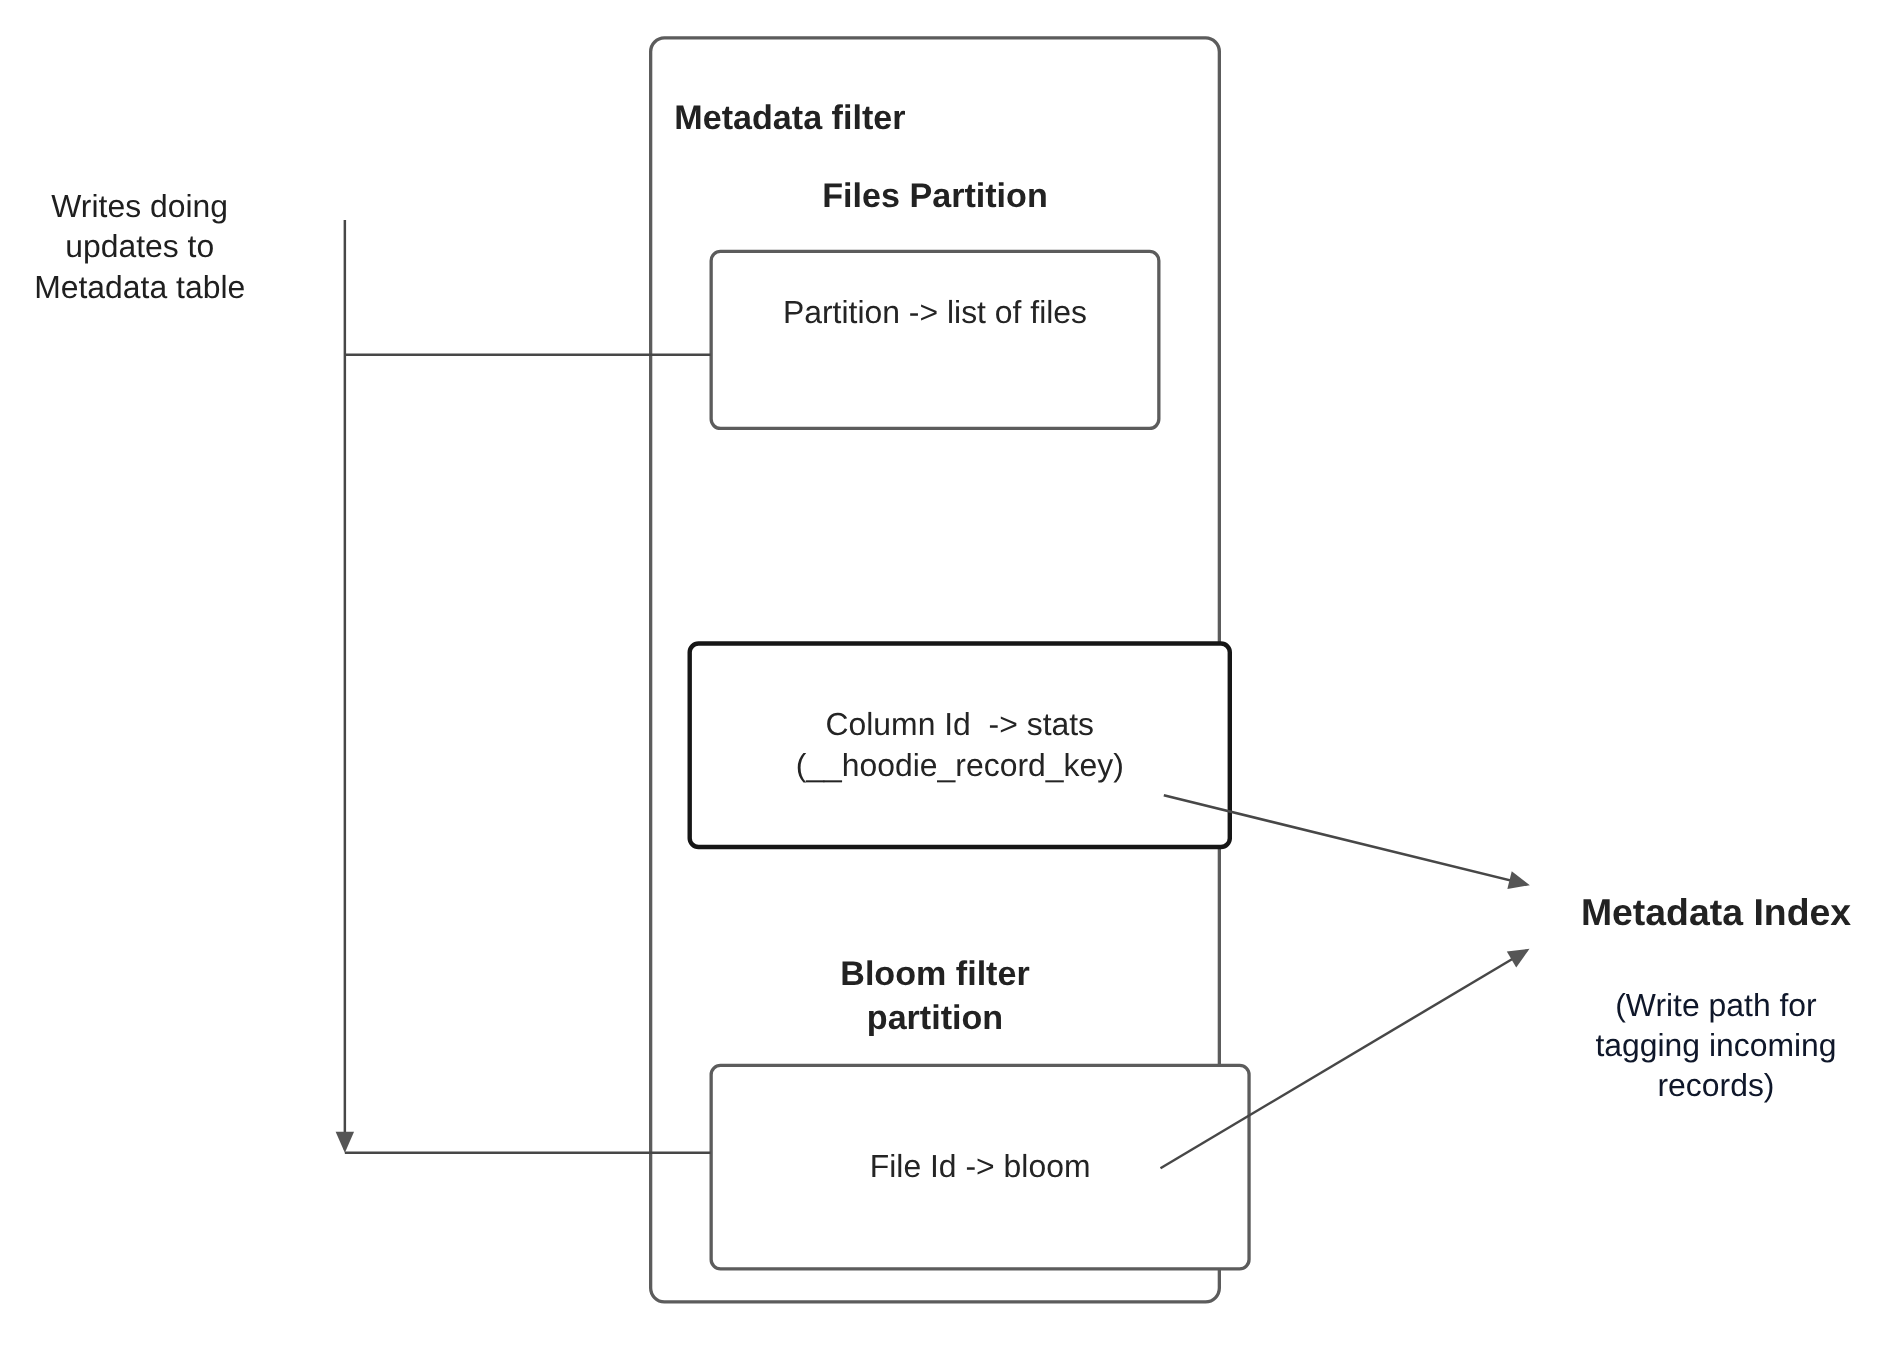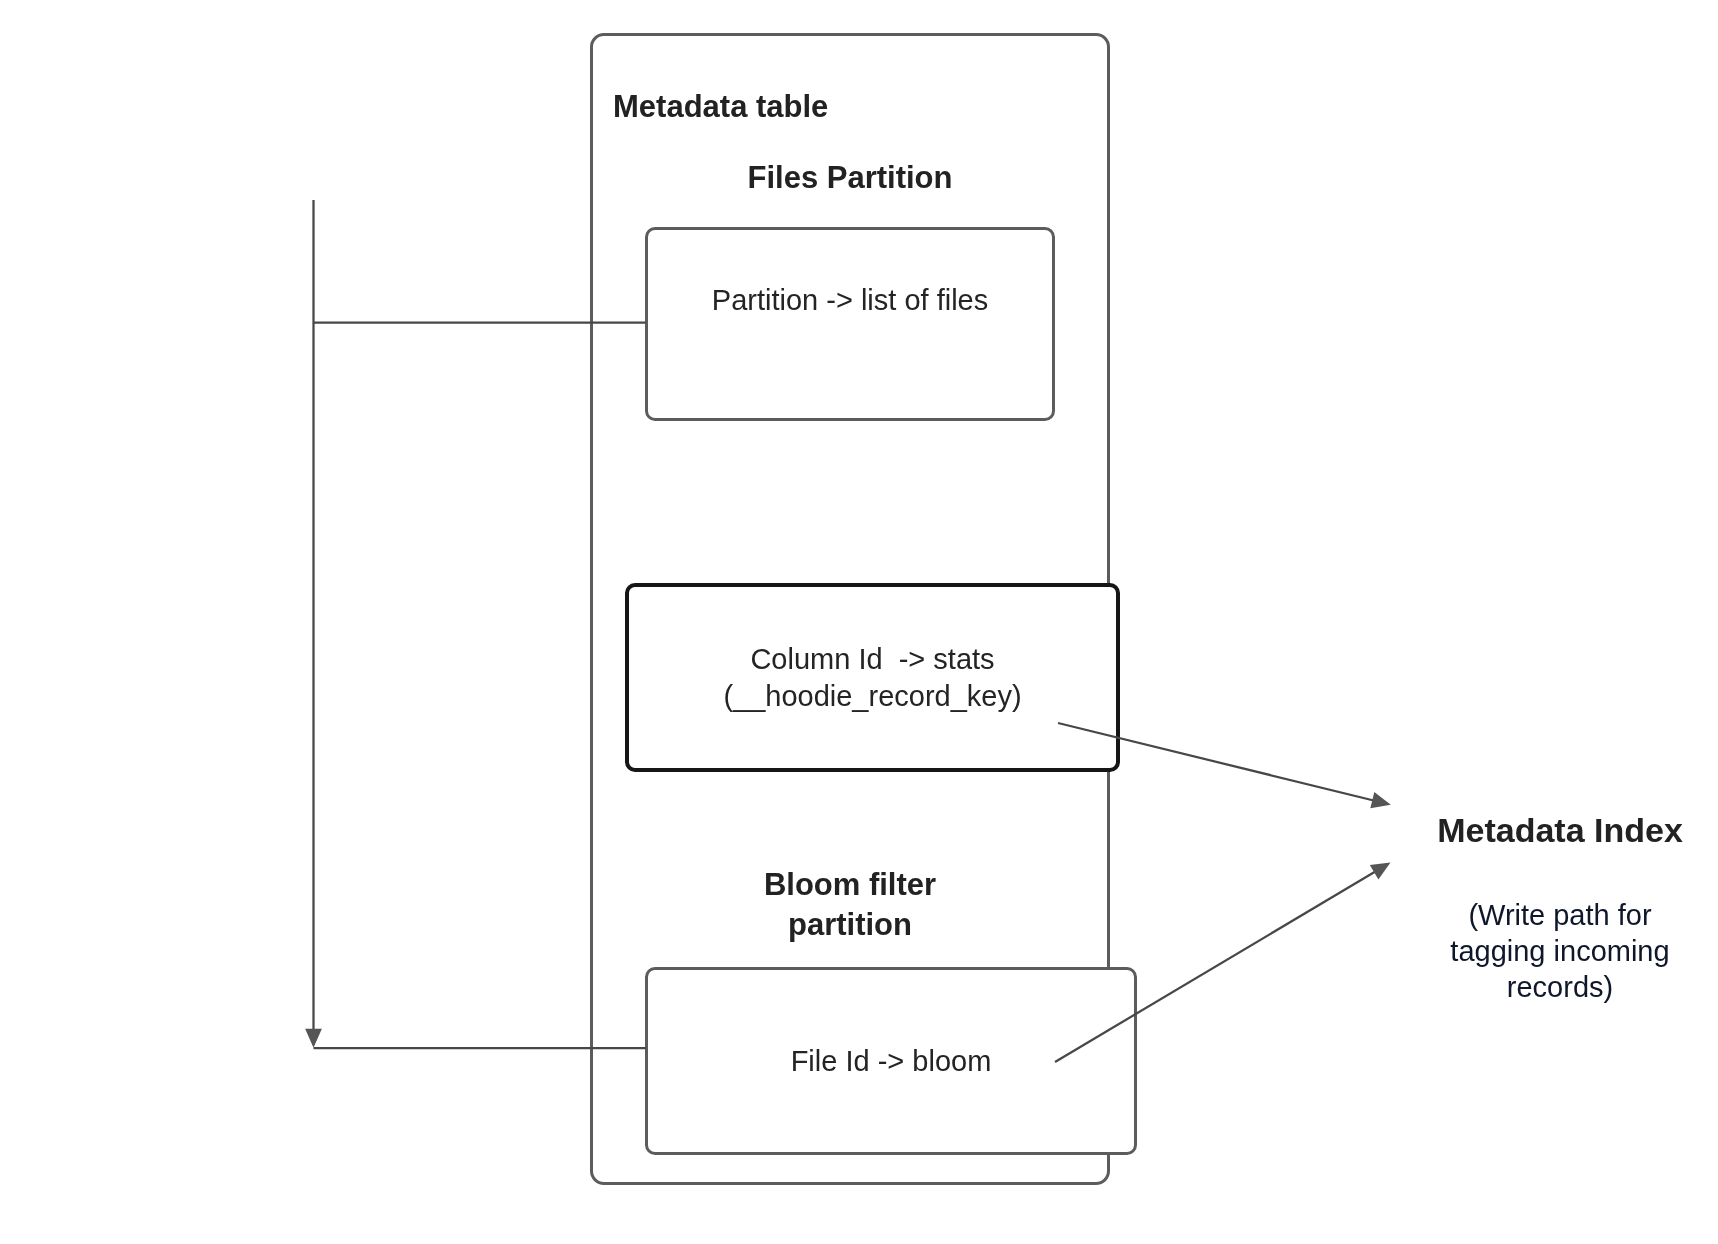--- a/index.html
+++ b/index.html
@@ -45,21 +45,21 @@
     border: 3px solid #5c5c5c; border-radius: 14px;
     box-sizing: border-box; background: transparent;
   }
   .part-box {
     box-sizing: border-box;
     background: #ffffff;
     border-radius: 10px;
     display: flex; align-items: center; justify-content: center;
   }
   .files-box {
-    left: 645px; top: 227px; width: 410px; height: 194px;
+    left: 645px; top: 227px; width: 410px; height: 164px;
     border: 3px solid #5c5c5c;
     padding-bottom: 48px;
   }
   .colstats-box {
     left: 625px; top: 583px; width: 495px; height: 189px;
     border: 4px solid #161616;
   }
   .bloom-box {
     left: 645px; top: 967px; width: 492px; height: 188px;
     border: 3px solid #5c5c5c;
@@ -90,24 +90,25 @@
   }
   svg.connectors path.wire {
     fill: none; stroke: #474747; stroke-width: 2.25px;
   }
 </style>
 </head>
 <body>
 
 <div id="canvas">
 
+  <div class="abs writes-label">Writes doing updates to Metadata table</div>
 
   <div class="abs outer-box"></div>
 
-  <div class="abs mt-title">Metadata table</div>
+  <div class="abs mt-title">Metadata filter</div>
 
   <div class="abs part-heading files-heading">Files Partition</div>
   <div class="abs part-box files-box">
     <span class="box-text">Partition -&gt; list of files</span>
   </div>
 
   <div class="abs part-box colstats-box">
     <span class="box-text">Column Id  -&gt; stats
 (__hoodie_record_key)</span>
   </div>

